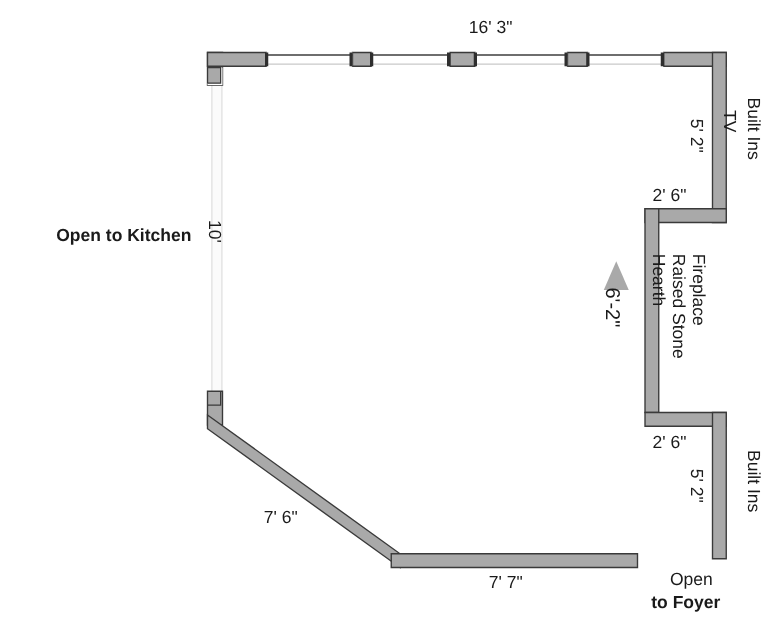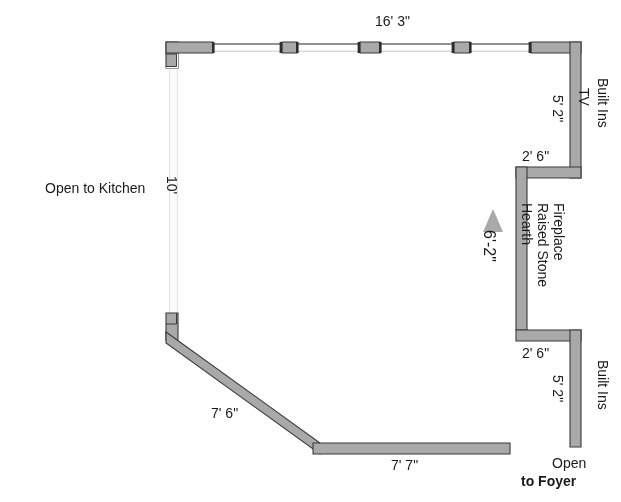--- a/index.html
+++ b/index.html
@@ -119,21 +119,21 @@
     <polygon points="313,443 510,443 510,454 313,454" fill="#a9a9a9" stroke="#3a3a3a" stroke-width="1.1"></polygon>
   </g>
 
   <g>
     <polygon points="493,209 503,232 483,232" fill="#a9a9a9"></polygon>
   </g>
 </svg>
 
 <div class="dim-label" style="left:375px;top:13px;">16' 3"</div>
 
-<div class="room-note" style="left:45px;top:180px;">Open to Kitchen</div>
+<div class="room-note" style="left:45px;top:180px;font-weight:bold;">Open to Kitchen</div>
 
 <div class="dim-label rot90" style="left:180px;top:176px;">10'</div>
 
 <div class="dim-label rot90" style="left:566px;top:95px;">5' 2"</div>
 
 <div class="room-note rot90" style="left:611px;top:78px;">Built Ins</div>
 
 <div class="room-note rot90" style="left:592px;top:88px;">TV</div>
 
 <div class="dim-label" style="left:522px;top:148px;">2' 6"</div>
@@ -147,14 +147,14 @@
 <div class="dim-label" style="left:522px;top:345px;">2' 6"</div>
 
 <div class="dim-label rot90" style="left:566px;top:375px;">5' 2"</div>
 
 <div class="room-note rot90" style="left:611px;top:360px;">Built Ins</div>
 
 <div class="dim-label" style="left:211px;top:405px;">7' 6"</div>
 
 <div class="dim-label" style="left:391px;top:457px;">7' 7"</div>
 
-<div class="room-note" style="left:552px;top:455px;">Open</div>
+<div class="room-note" style="left:536px;top:455px;">Open</div>
 <div class="room-note" style="left:521px;top:473px;font-weight:bold;">to Foyer</div>
 
 </body></html>

